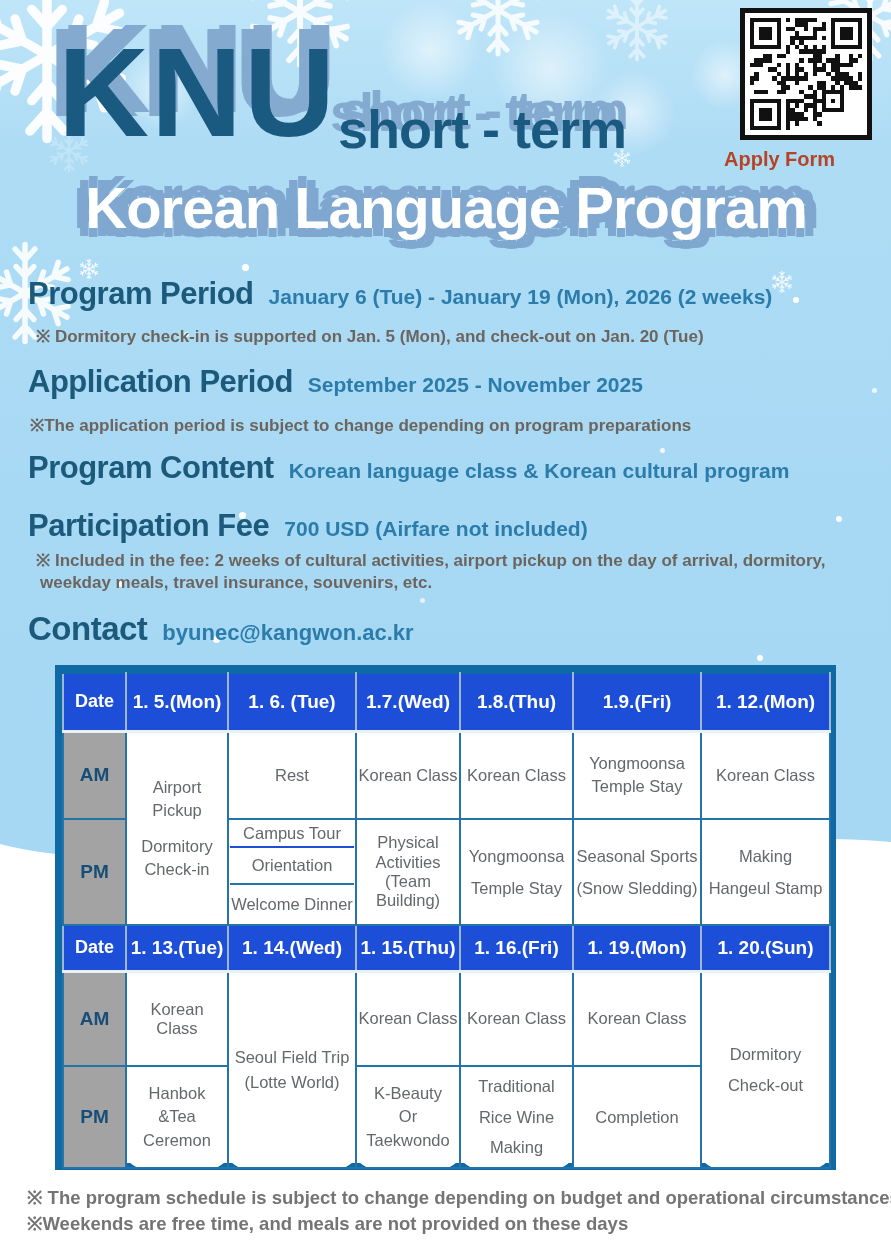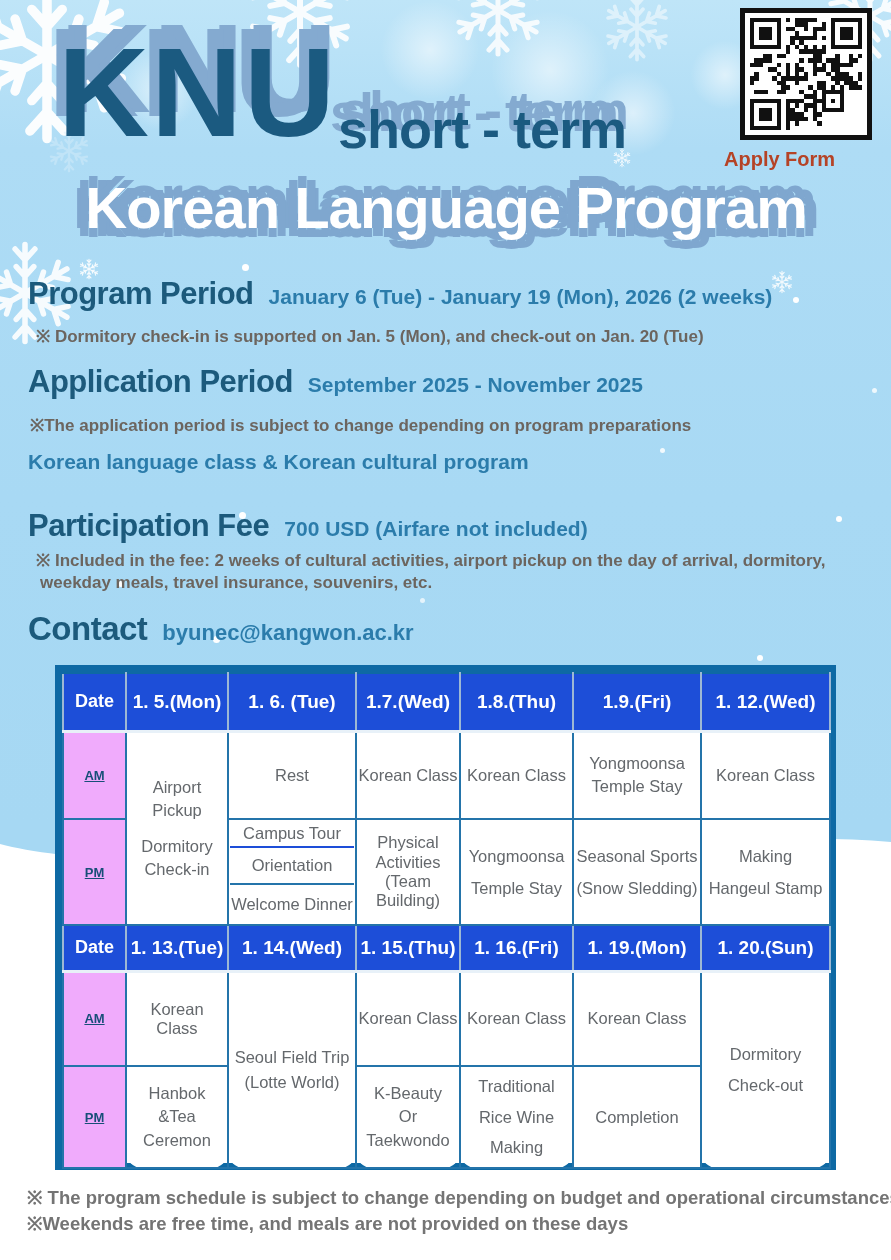--- a/index.html
+++ b/index.html
@@ -57,21 +57,21 @@
   
   .schedule{position:absolute;left:55px;top:665px;width:781px;height:505px;
     border:7px solid #0e69a4;background:#ffffff;box-sizing:border-box;}
   table.sch{border-collapse:collapse;table-layout:fixed;width:767px;height:491px;}
   .sch th,.sch td{border:2px solid #2474aa;padding:1px;text-align:center;
     vertical-align:middle;overflow:hidden;}
   .sch .hd{background:#1d4ed8;color:#ffffff;font-weight:bold;font-size:19px;
     border-left:2px solid #9db8d4;border-right:2px solid #9db8d4;
     border-top:2px solid #0e69a4;border-bottom:3px solid #e8f1f8;}
   .sch .hd.first{font-size:18px;}
-  .sch .side{background:#f0abfc;color:#174e78;font-weight:bold;font-size:13px;text-decoration:underline;}
+  .sch .side{background:#a3a3a3;color:#174e78;font-weight:bold;font-size:19px;}
   .sch td{color:#64686c;font-size:16.5px;background:#ffffff;}
   .pre{white-space:pre-line;border-radius:16px;}
   .lh11{line-height:1.18;}
   .lh13{line-height:1.4;}
   .lh135{line-height:1.5;}
   .loose{line-height:1.95;}
   .xloose{line-height:1.85;}
   .stack{padding:0;}
   .stack > div{display:flex;align-items:center;justify-content:center;}
   .stack .s1{height:25px;border-bottom:2px solid #1d4ed8;}
@@ -461,20 +461,21 @@
   </div>
   <div class="note" id="note-pp">※ Dormitory check-in is supported on Jan. 5 (Mon), and check-out on Jan. 20 (Tue)</div>
 
   <div class="sec" id="sec-ap">
     <span class="sec-h">Application Period</span>
     <span class="sec-v">September 2025 - November 2025</span>
   </div>
   <div class="note" id="note-ap">※The application period is subject to change depending on program preparations</div>
 
   <div class="sec" id="sec-pc">
+    <span class="sec-h">Program Content</span>
     <span class="sec-v">Korean language class &amp; Korean cultural program</span>
   </div>
 
   <div class="sec" id="sec-pf">
     <span class="sec-h">Participation Fee</span>
     <span class="sec-v">700 USD (Airfare not included)</span>
   </div>
   <div class="note" id="note-pf1">※ Included in the fee: 2 weeks of cultural activities, airport pickup on the day of arrival, dormitory,</div>
   <div class="note" id="note-pf2">weekday meals, travel insurance, souvenirs, etc.</div>
 
@@ -496,21 +497,21 @@
       </colgroup>
 
       <tbody>
           <tr style="height:58px">
         <th class="hd first">Date</th>
         <th class="hd">1. 5.(Mon)</th>
         <th class="hd">1. 6. (Tue)</th>
         <th class="hd">1.7.(Wed)</th>
         <th class="hd">1.8.(Thu)</th>
         <th class="hd">1.9.(Fri)</th>
-        <th class="hd">1. 12.(Wed)</th>
+        <th class="hd">1. 12.(Mon)</th>
       </tr>
 
       <tr style="height:88px">
         <th class="side">AM</th>
         <td rowspan="2" class="twoblock">
           <div class="pre lh13 b1">Airport
 Pickup</div>
           <div class="pre lh13 b2">Dormitory
 Check-in</div>
         </td>

